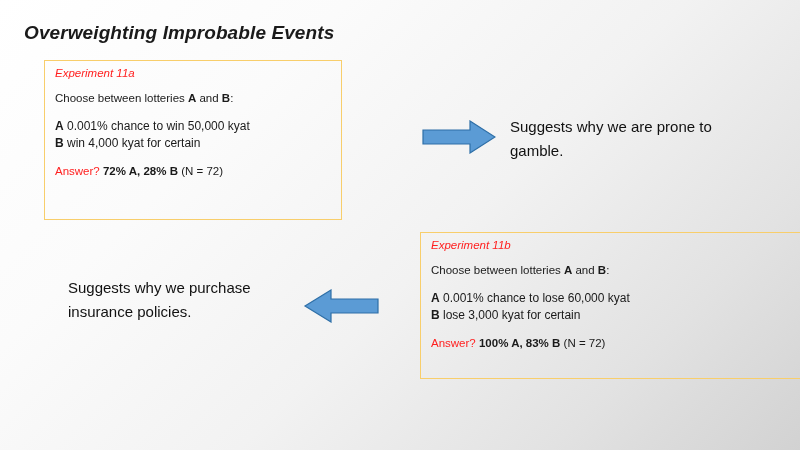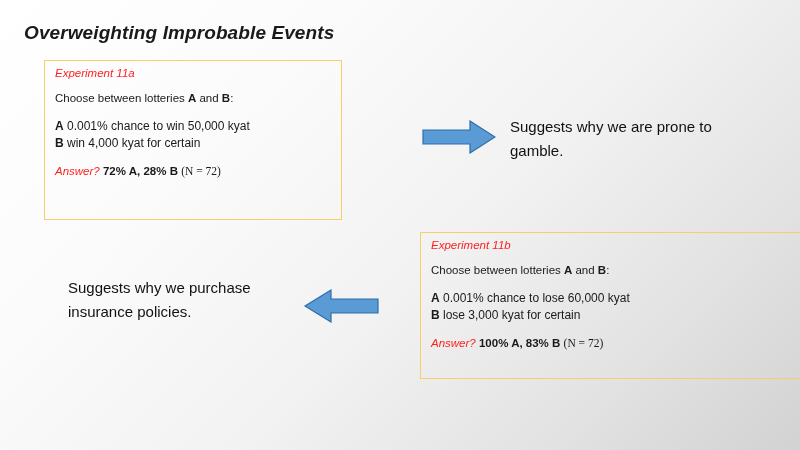--- a/index.html
+++ b/index.html
@@ -87,30 +87,28 @@
     min-width: 12px;
   }
   .exp-answer {
     font-size: 11.5px;
     color: #1a1a1a;
     white-space: nowrap;
     margin: 0;
   }
   .ans-lead {
     color: #FF2020;
-    font-style: italic;
   }
   .ans-result {
     font-weight: bold;
     color: #1a1a1a;
     margin-top: 24px;
   }
   .ans-n {
     color: #1a1a1a;
-    font-family: Liberation Serif, serif;
   }
 
   
   .callout {
     position: absolute;
     font-size: 15px;
     color: #111111;
     line-height: 24px;
   }
   #callout-gamble {

